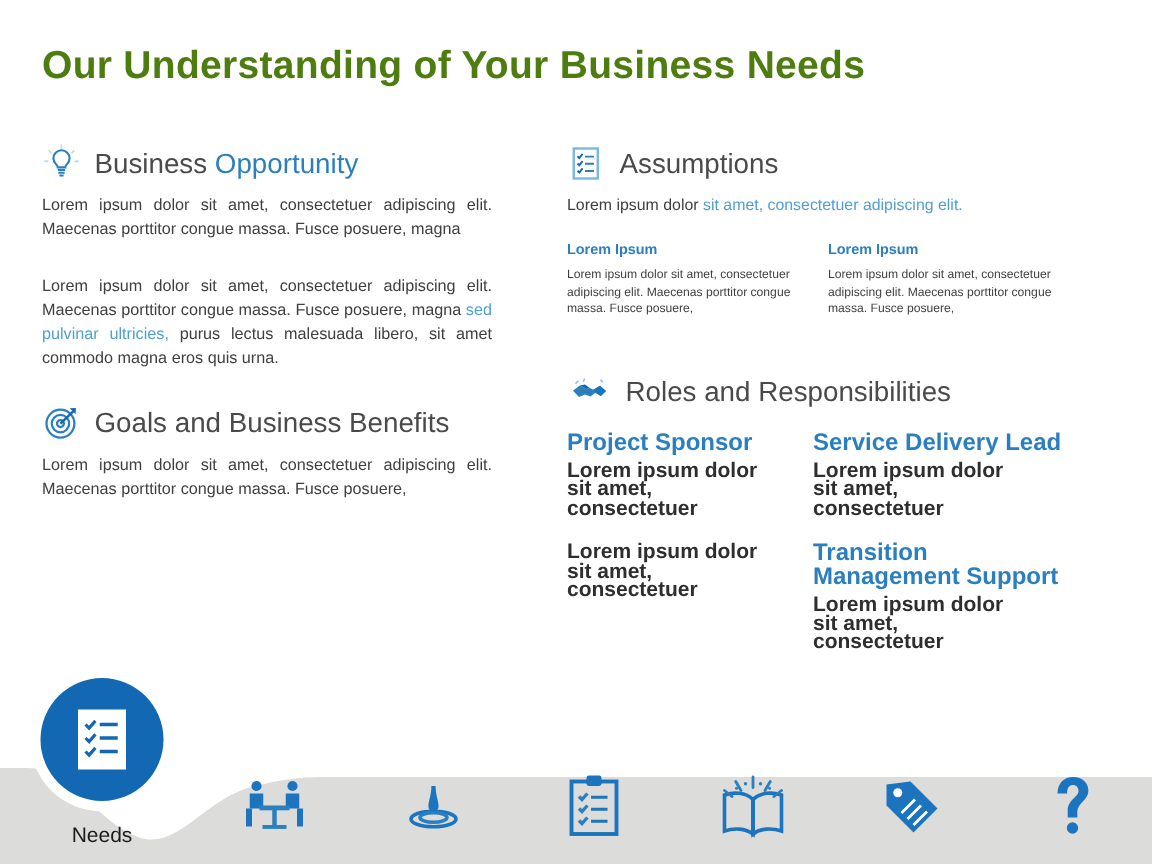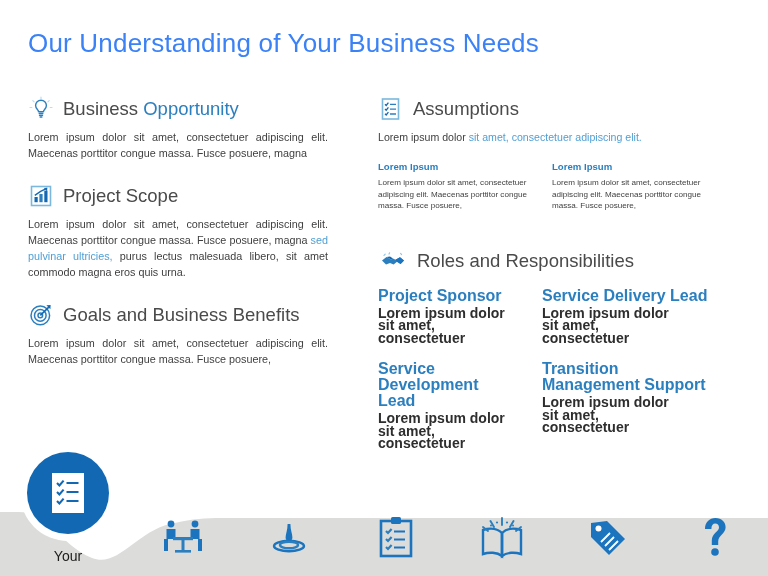--- a/index.html
+++ b/index.html
@@ -7,21 +7,21 @@
     width: 768px; height: 576px;
     overflow: hidden;
     background: #ffffff;
     font-family: "Liberation Sans", sans-serif;
   }
   .slide { position: relative; width: 768px; height: 576px; background: #fff; overflow: hidden; }
 
   
   .title {
     position: absolute; left: 28px; top: 28px;
-    font-size: 26px; font-weight: 400; color: #3b82f6;
+    font-size: 26px; font-weight: 700; color: #4d7c0f;
     letter-spacing: 0.2px; white-space: nowrap;
   }
 
   
   .col-left  { position: absolute; left: 28px;  top: 96px;  width: 300px; }
   .col-right { position: absolute; left: 378px; top: 96px;  width: 360px; }
 
   .section { margin-bottom: 4px; }
 
   .sec-head {
@@ -101,33 +101,20 @@
         </svg>
         <div class="sec-title">
           <span>Business</span>
           <span class="accent">Opportunity</span>
         </div>
       </div>
       <div class="body-text">Lorem ipsum dolor sit amet, consectetuer adipiscing elit. Maecenas porttitor congue massa. Fusce posuere, magna</div>
     </div>
 
     <div class="section" style="margin-bottom:22px;">
-      <div class="sec-head">
-        <svg class="sec-ico" viewBox="0 0 26 26">
-          <rect x="3.5" y="3.5" width="19" height="19" fill="none" stroke="#7bb8dd" stroke-width="1.6"></rect>
-          <rect x="6.5" y="14" width="3.2" height="5.2" fill="#1268b3"></rect>
-          <rect x="11.4" y="11" width="3.2" height="8.2" fill="#2b7fbf"></rect>
-          <rect x="16.3" y="7.6" width="3.2" height="11.6" fill="#1268b3"></rect>
-          <path d="M6.8 12.4 L12.6 8.4 L18.8 5.4" fill="none" stroke="#1268b3" stroke-width="1.3"></path>
-          <path d="M15.8 5.1 L19.4 4.8 L19 8.3 Z" fill="#1268b3"></path>
-        </svg>
-        <div class="sec-title">
-          <span>Project Scope</span>
-        </div>
-      </div>
       <div class="body-text"><span>Lorem ipsum dolor sit amet, consectetuer adipiscing elit. Maecenas porttitor congue massa. Fusce posuere, magna </span><span class="hl">sed pulvinar ultricies,</span><span> purus lectus malesuada libero, sit amet commodo magna eros quis urna.</span></div>
     </div>
 
     <div class="section" style="width:320px;">
       <div class="sec-head">
         <svg class="sec-ico" viewBox="0 0 26 26">
           <g fill="none" stroke="#2b7fbf" stroke-width="1.5">
             <circle cx="12.3" cy="13.4" r="9.3"></circle>
             <circle cx="12.3" cy="13.4" r="5.8"></circle>
             <circle cx="12.3" cy="13.4" r="2.3"></circle>
@@ -191,21 +178,20 @@
       <div class="roles-grid">
         <div>
           <div class="role-title">Project Sponsor</div>
           <div class="role-body" style="width:130px;">Lorem ipsum dolor sit amet, consectetuer</div>
         </div>
         <div>
           <div class="role-title">Service Delivery Lead</div>
           <div class="role-body" style="width:130px;">Lorem ipsum dolor sit amet, consectetuer</div>
         </div>
         <div>
-          <div class="role-title" style="width:120px;">Service Development Lead</div>
           <div class="role-body" style="width:130px;">Lorem ipsum dolor sit amet, consectetuer</div>
         </div>
         <div>
           <div class="role-title" style="width:165px;">Transition Management Support</div>
           <div class="role-body" style="width:130px;">Lorem ipsum dolor sit amet, consectetuer</div>
         </div>
       </div>
     </div>
 
   </div>
@@ -222,21 +208,21 @@
       <g stroke="#1268b3" stroke-width="2.1" fill="none">
         <path d="M10 13 L12.4 15.4 L16.6 10.6"></path>
         <path d="M10 22 L12.4 24.4 L16.6 19.6"></path>
         <path d="M10 31 L12.4 33.4 L16.6 28.6"></path>
       </g>
       <g stroke="#1268b3" stroke-width="2.2">
         <path d="M19.5 13h12M19.5 22h12M19.5 31h12"></path>
       </g>
     </svg>
   </div>
-  <div class="needs-label">Your</div>
+  <div class="needs-label">Needs</div>
 
   <div class="bar-icons">
 
     <div class="bar-ico">
       <svg width="46" height="40" viewBox="0 0 46 40">
         <g fill="#1b74bd">
           <circle cx="11" cy="7" r="3.4"></circle>
             <circle cx="35" cy="7" r="3.4"></circle>
           <path d="M6.5 12h9v10h-9z"></path>
             <path d="M30.5 12h9v10h-9z"></path>

